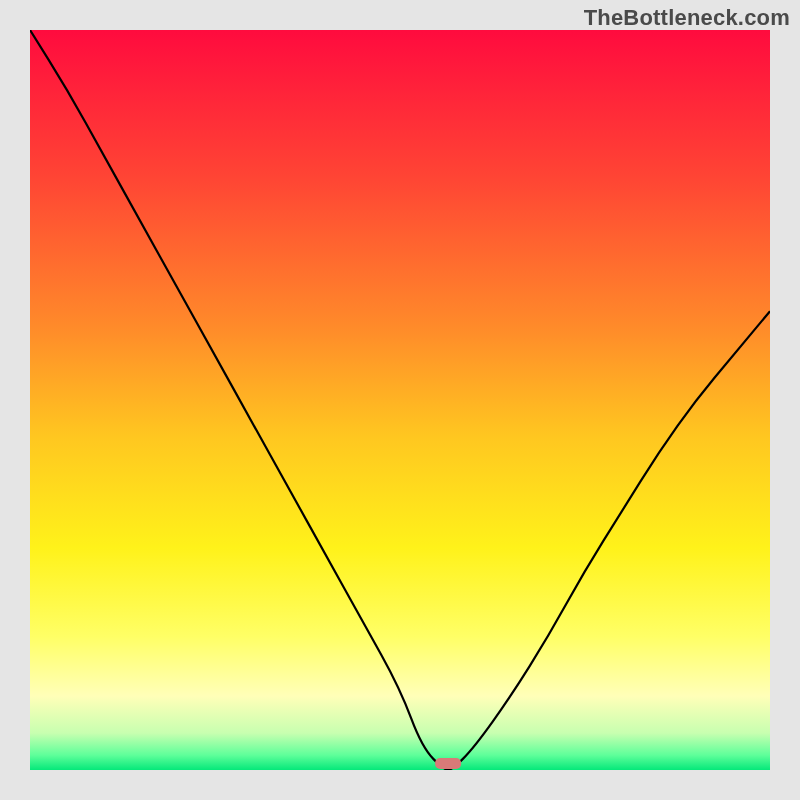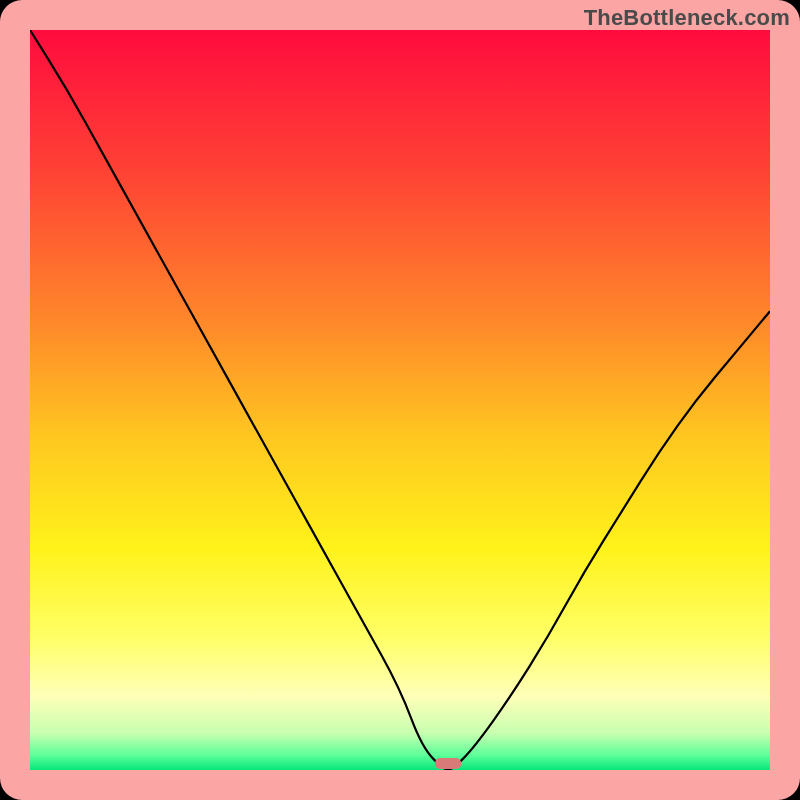--- a/index.html
+++ b/index.html
@@ -8,22 +8,21 @@
     width: 800px;
     height: 800px;
     background: #000;
     overflow: hidden;
     font-family: Arial, Helvetica, sans-serif;
   }
   .frame {
     position: relative;
     width: 800px;
     height: 800px;
-    background: #fca5a5;
-    border-radius: 22px;
+    background: #e5e5e5;
   }
   .watermark {
     position: absolute;
     top: 5px;
     right: 10px;
     color: #4a4a4a;
     font-size: 22px;
     font-weight: bold;
     z-index: 10;
     letter-spacing: 0.2px;

